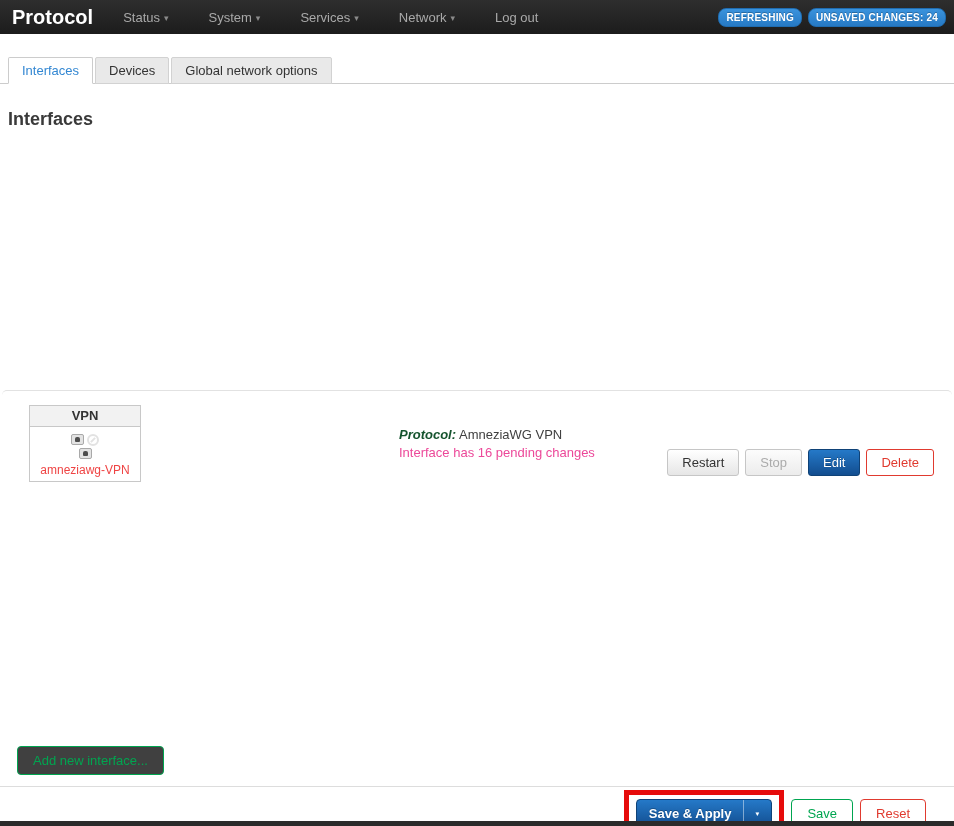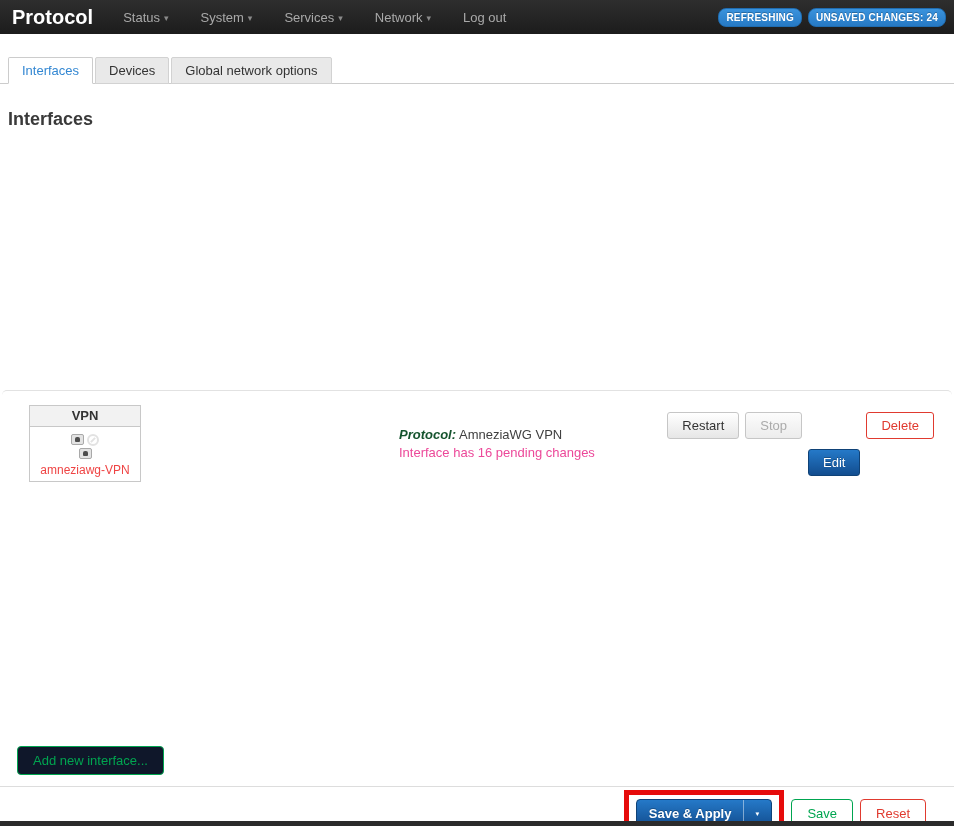--- a/index.html
+++ b/index.html
@@ -3,21 +3,21 @@
 <meta charset="utf-8">
 <style>
   * { margin:0; padding:0; box-sizing:border-box; }
   html,body { width:954px; height:826px; background:#fff; overflow:hidden;
     font-family:"Liberation Sans", sans-serif; font-size:13px; color:#404040; position:relative; }
 
   
   .navbar { height:34px; background:linear-gradient(#2e2e2e,#1c1c1c); display:flex;
     align-items:center; padding:0 8px 0 12px; }
   .brand { color:#fff; font-size:20px; font-weight:bold; margin-right:30px; text-decoration:none; cursor:pointer; }
-  .nav-items { display:flex; align-items:flex-end; gap:32px; }
+  .nav-items { display:flex; align-items:flex-end; gap:40px; }
   .nav-item { color:#a9a9a9; cursor:pointer; white-space:nowrap; }
   .nav-item .caret { font-size:9px; color:#8a8a8a; margin-left:4px; vertical-align:1px; }
   .nav-right { margin-left:auto; display:flex; gap:6px; align-items:center; }
   .badge { background:linear-gradient(#3a93dd,#2679c4); border:1px solid #1f6cb0; color:#fff;
     font-size:10px; font-weight:bold; padding:3px 7px; border-radius:8px; letter-spacing:.2px;
     text-shadow:0 -1px 0 rgba(0,0,0,.25); cursor:default; }
   .badge.clickable { cursor:pointer; }
 
   
   .tabbar { display:flex; align-items:flex-end; margin-top:23px; padding-left:8px;
@@ -47,31 +47,31 @@
     border:2px solid #e2e2e2; position:relative; }
   .signal-icon::after { content:""; position:absolute; left:1px; top:3px; width:6px; height:2px;
     background:#e2e2e2; transform:rotate(-45deg); }
   .dev-label { font-size:12px; color:#ef4444; margin-top:3px; }
 
   .proto-block { margin-left:258px; line-height:18px; }
   .proto-line { color:#404040; }
   .proto-line b { color:#14532d;font-style:italic; }
   .pending-link { color:#ec4899; cursor:pointer; }
 
-  .row-actions { margin-left:auto; display:flex; gap:6px; align-items:flex-start; }
+  .row-actions { margin-left:auto; display:flex; gap:6px; align-items:flex-end; }
   .btn { font-family:inherit; font-size:13px; padding:5px 14px; border-radius:3px; cursor:pointer;
     background:linear-gradient(#ffffff,#e6e6e6); border:1px solid #c6c6c6; color:#333; }
   .btn.disabled { color:#ababab; cursor:default; background:linear-gradient(#fcfcfc,#ececec); }
   .btn.action { background:linear-gradient(#2579c8,#124d8f); border:1px solid #0f4277; color:#fff;
     text-shadow:0 -1px 0 rgba(0,0,0,.25);margin-top:37px; }
   .btn.negative { background:#fff; border:1px solid #e03a2f; color:#e03a2f; }
   .btn.positive { background:#fff; border:1px solid #00a550; color:#00a550; }
 
   .add-btn { display:inline-block; margin:252px 0 0 17px; padding:6px 15px; font-size:13px;
-    background:#0f172a; border:1px solid #00a550; color:#00a550; border-radius:4px; cursor:pointer;
+    background:#404040; border:1px solid #00a550; color:#00a550; border-radius:4px; cursor:pointer;
     font-family:inherit; }
 
   
   .footer-sep { border-top:1px solid #ddd; margin-top:11px; }
   .footer-bar { display:flex; justify-content:flex-end; align-items:center; gap:7px;
     padding:3px 28px 0 0; }
   .annotation-box { border:5px solid #e60b0b; padding:4px 7px; display:inline-flex; align-items:center; }
   .split-btn { display:inline-flex; align-items:stretch; border-radius:4px; overflow:hidden;
     background:linear-gradient(#2579c8,#124d8f); border:1px solid #0f4277; cursor:pointer; }
   .split-main { padding:6px 12px; color:#fff; font-weight:600; text-shadow:0 -1px 0 rgba(0,0,0,.25); }

